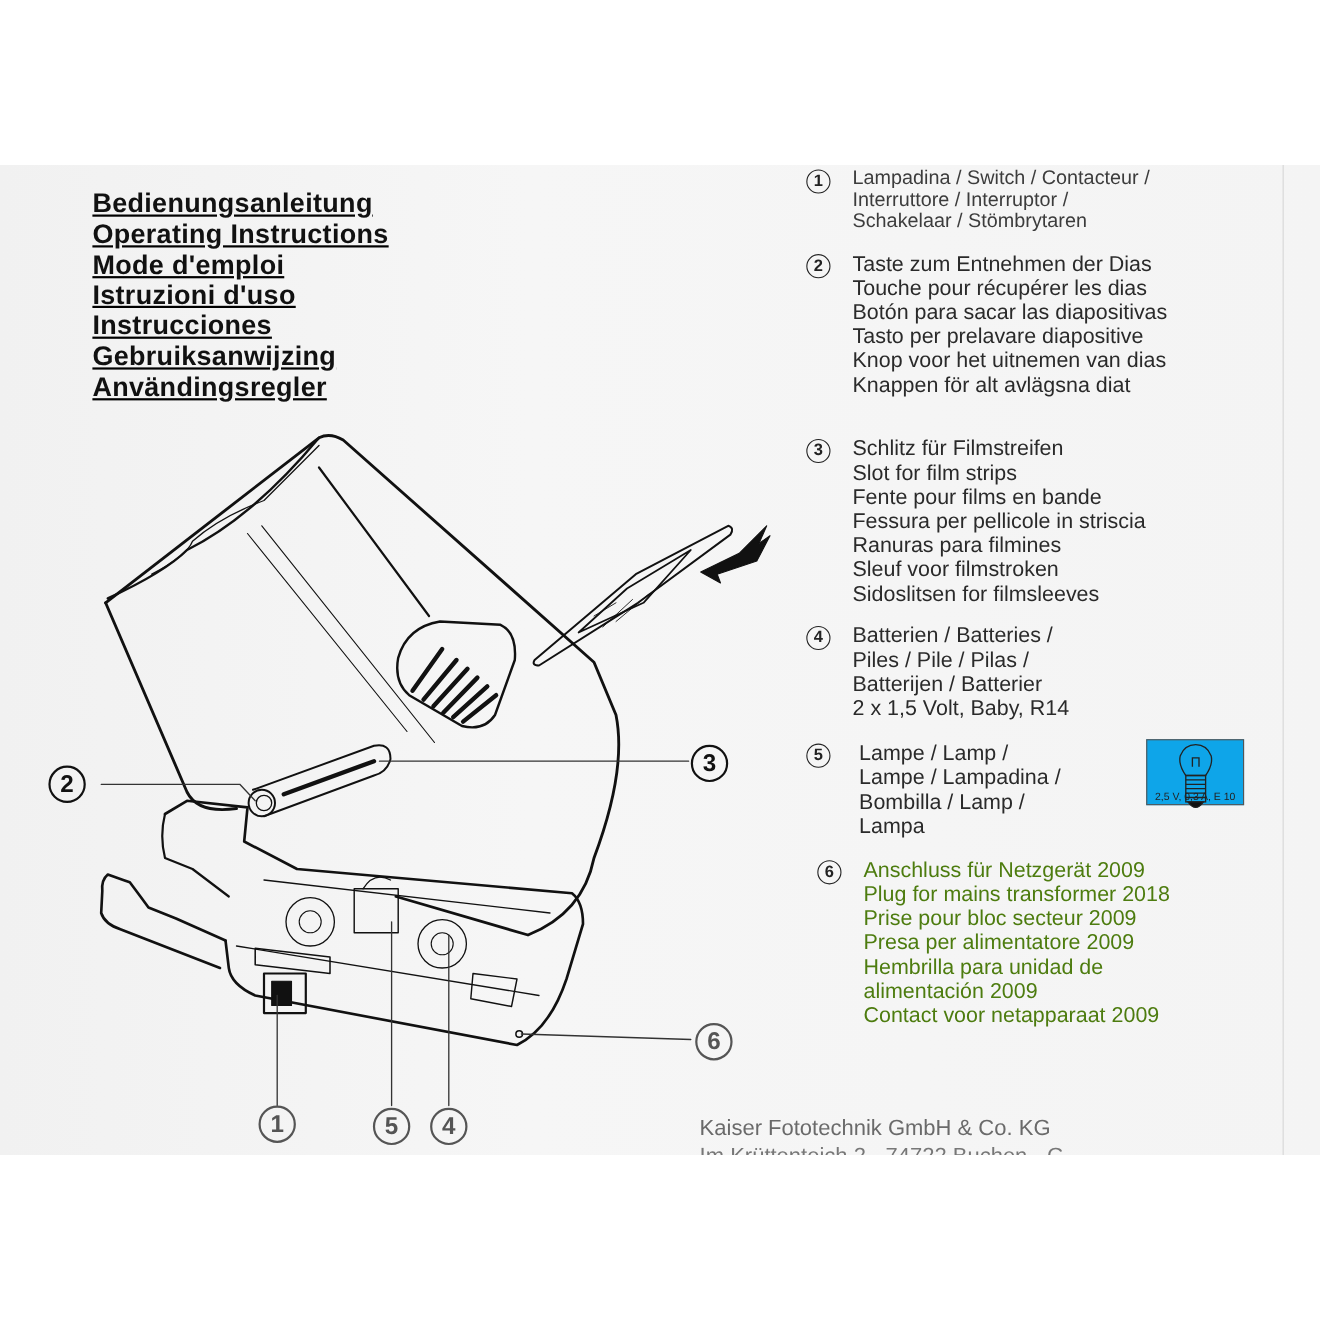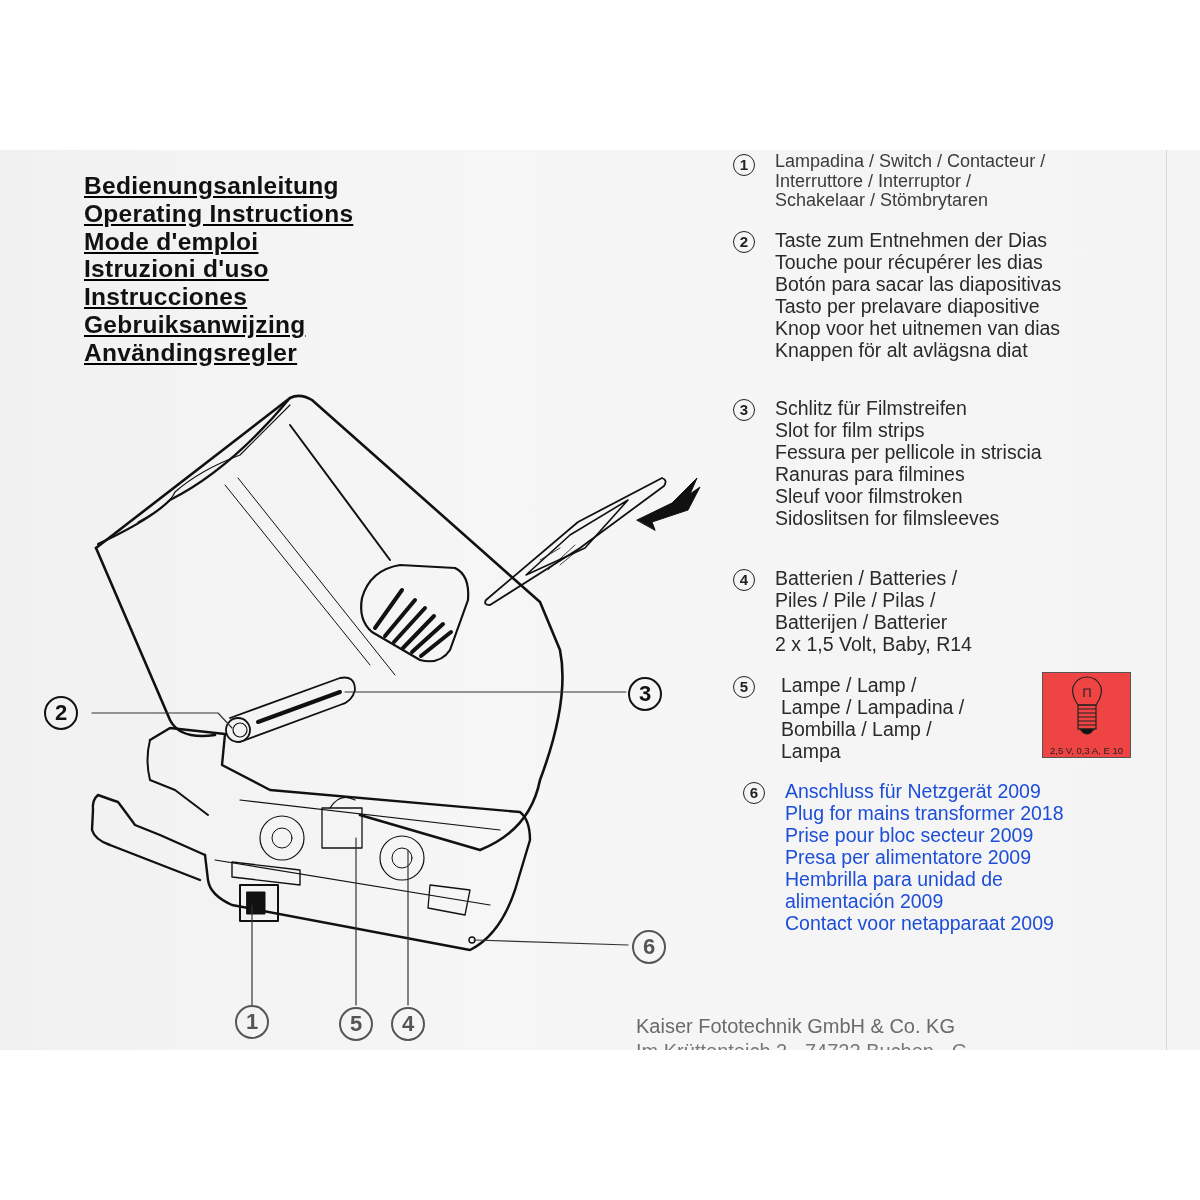--- a/index.html
+++ b/index.html
@@ -26,24 +26,24 @@
     .legend { position: absolute; left: 733px; top: 152px; width: 420px; }
     .entry { position: absolute; left: 0; }
     .num {
       position: absolute; left: 0; top: 2px; width: 22px; height: 22px; border: 1.6px solid #222;
       border-radius: 50%; box-sizing: border-box; font-size: 15px; font-weight: bold;
       text-align: center; line-height: 19px; color: #222;
     }
     .lines { position: absolute; left: 42px; top: 0; white-space: nowrap; }
     .lines div { font-size: 19.5px; line-height: 22px; color: #2a2a2a; }
     .e1 .lines div { color: #3c3c3c; font-size: 18px; line-height: 19.5px; }
-    .e6 .lines div { color: #1d4ed8; }
+    .e6 .lines div { color: #4d7c0f; }
     .bulb {
-      position: absolute; left: 1042px; top: 672px; width: 89px; height: 86px;
-      border: 1px solid #555; box-sizing: border-box; background: #ef4444;
+      position: absolute; left: 1042px; top: 672px; width: 89px; height: 60px;
+      border: 1px solid #555; box-sizing: border-box; background: #0ea5e9;
     }
     .bulb-label {
       position: absolute; left: 0; bottom: 1px; width: 100%; text-align: center;
       font-size: 9.5px; color: #222; white-space: nowrap;
     }
     .company {
       position: absolute; left: 636px; top: 1015px; font-size: 20px; color: #6a6a6a; white-space: nowrap;
     }
     .address {
       position: absolute; left: 636px; top: 1040px; font-size: 20px; color: #777; white-space: nowrap;
@@ -161,20 +161,21 @@
       <div>Tasto per prelavare diapositive</div>
       <div>Knop voor het uitnemen van dias</div>
       <div>Knappen för alt avlägsna diat</div>
     </div>
   </div>
   <div class="entry" style="top:245px;">
     <span class="num">3</span>
     <div class="lines">
       <div>Schlitz für Filmstreifen</div>
       <div>Slot for film strips</div>
+      <div>Fente pour films en bande</div>
       <div>Fessura per pellicole in striscia</div>
       <div>Ranuras para filmines</div>
       <div>Sleuf voor filmstroken</div>
       <div>Sidoslitsen for filmsleeves</div>
     </div>
   </div>
   <div class="entry" style="top:415px;">
     <span class="num">4</span>
     <div class="lines">
       <div>Batterien / Batteries /</div>

